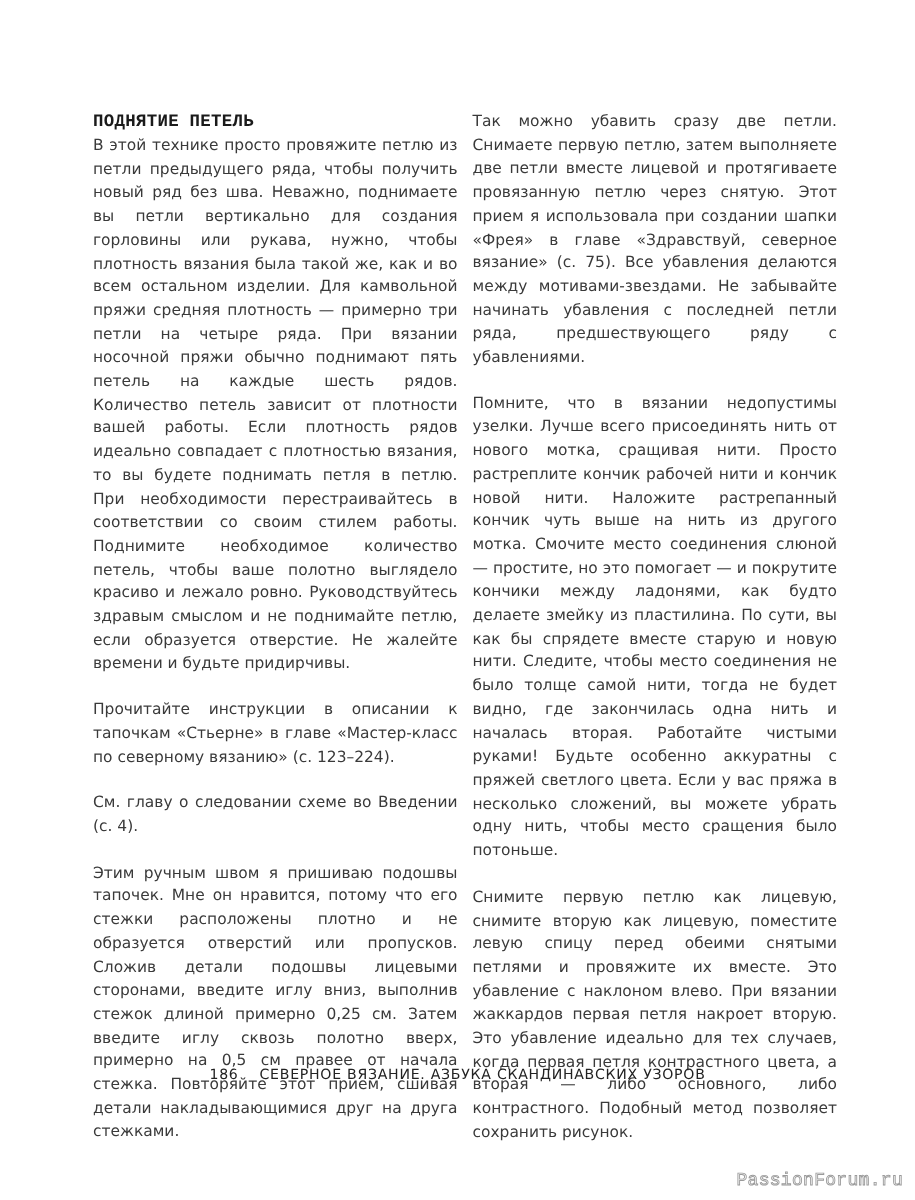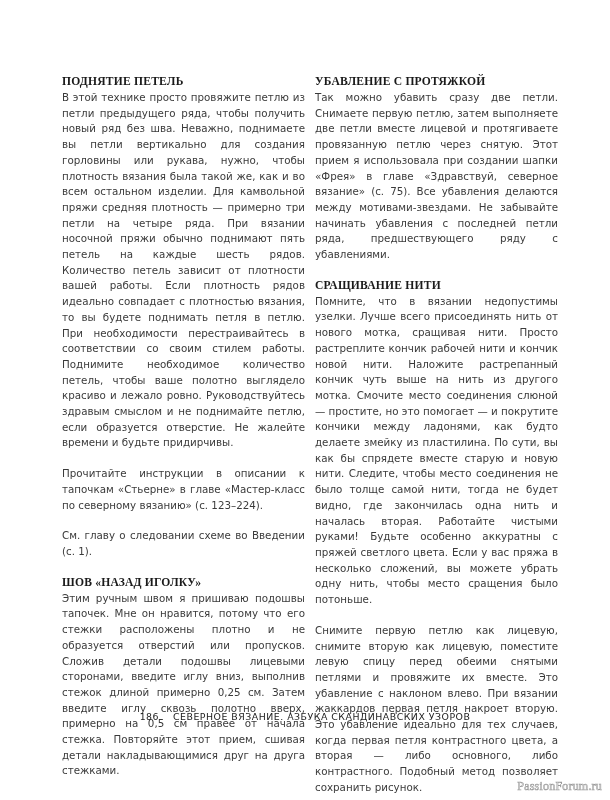--- a/index.html
+++ b/index.html
@@ -5,66 +5,63 @@
   html, body { margin: 0; padding: 0; }
   body {
     width: 610px; height: 800px; background: #ffffff; position: relative; overflow: hidden;
     font-family: "DejaVu Sans", sans-serif; color: #2a2a2a;
   }
   .col { position: absolute; top: 74px; width: 243px; }
   .col.left { left: 62px; }
   .col.right { left: 315px; }
   .section { margin-bottom: 15px; }
   .heading {
-    font-family: Liberation Serif, serif; font-weight: bold;
+    font-family: Liberation Mono, monospace; font-weight: bold;
     font-size: 11.6px; line-height: 15px; letter-spacing: 0.2px;
     color: #1a1a1a; text-transform: uppercase; margin: 0 0 1px 0;
   }
   .body-text {
     font-size: 10.3px; line-height: 15.7px; text-align: justify;
     color: #3a3a3a; margin: 0; hyphens: manual;
   }
   .footer {
     position: absolute; top: 711px; left: 0; width: 610px; text-align: center;
     font-size: 9.4px; letter-spacing: 0.5px; color: #222;
   }
   .footer .page-num { margin-right: 14px; }
   .watermark {
     position: absolute; right: 8px; bottom: 6px;
-    font-family: Liberation Serif, serif; font-size: 12px; color: #fff;
+    font-family: Liberation Mono, monospace; font-size: 12px; color: #fff;
     -webkit-text-stroke: 0.6px #9a9a9a; letter-spacing: 0.2px; padding-left: 32px;
   }
 </style>
 </head>
 <body>
 
 <div class="col left">
   <div class="section">
     <h2 class="heading">Поднятие петель</h2>
     <p class="body-text">В этой технике просто провяжите петлю из петли предыдущего ряда, чтобы получить новый ряд без шва. Неважно, поднимаете вы петли вертикально для создания горловины или рукава, нужно, чтобы плотность вязания была такой же, как и во всем остальном изделии. Для камвольной пряжи средняя плотность — примерно три петли на четыре ряда. При вязании носочной пряжи обычно поднимают пять петель на каждые шесть рядов. Количество петель зависит от плотности вашей работы. Если плотность рядов идеально совпадает с плотностью вязания, то вы будете поднимать петля в петлю. При необходимости перестраивайтесь в соответствии со своим стилем работы. Поднимите необходимое количество петель, чтобы ваше полотно выглядело красиво и лежало ровно. Руководствуйтесь здравым смыслом и не поднимайте петлю, если образуется отверстие. Не жалейте времени и будьте придирчивы.</p>
   </div>
   <div class="section">
     <p class="body-text">Прочитайте инструкции в описании к тапочкам «Стьерне» в главе «Мастер-класс по северному вязанию» (с. 123–224).</p>
   </div>
   <div class="section">
-    <p class="body-text">См. главу о следовании схеме во Введении (с. 1).</p>
+    <p class="body-text">См. главу о следовании схеме во Введении (с. 4).</p>
   </div>
   <div class="section">
-    <h2 class="heading">Шов «назад иголку»</h2>
     <p class="body-text">Этим ручным швом я пришиваю подошвы тапочек. Мне он нравится, потому что его стежки расположены плотно и не образуется отверстий или пропусков. Сложив детали подошвы лицевыми сторонами, введите иглу вниз, выполнив стежок длиной примерно 0,25 см. Затем введите иглу сквозь полотно вверх, примерно на 0,5 см правее от начала стежка. Повторяйте этот прием, сшивая детали накладывающимися друг на друга стежками.</p>
   </div>
 </div>
 
 <div class="col right">
   <div class="section">
-    <h2 class="heading">Убавление с протяжкой</h2>
     <p class="body-text">Так можно убавить сразу две петли. Снимаете первую петлю, затем выполняете две петли вместе лицевой и протягиваете провязанную петлю через снятую. Этот прием я использовала при создании шапки «Фрея» в главе «Здравствуй, северное вязание» (с. 75). Все убавления делаются между мотивами-звездами. Не забывайте начинать убавления с последней петли ряда, предшествующего ряду с убавлениями.</p>
   </div>
   <div class="section">
-    <h2 class="heading">Сращивание нити</h2>
     <p class="body-text">Помните, что в вязании недопустимы узелки. Лучше всего присоединять нить от нового мотка, сращивая нити. Просто растреплите кончик рабочей нити и кончик новой нити. Наложите растрепанный кончик чуть выше на нить из другого мотка. Смочите место соединения слюной — простите, но это помогает — и покрутите кончики между ладонями, как будто делаете змейку из пластилина. По сути, вы как бы спрядете вместе старую и новую нити. Следите, чтобы место соединения не было толще самой нити, тогда не будет видно, где закончилась одна нить и началась вторая. Работайте чистыми руками! Будьте особенно аккуратны с пряжей светлого цвета. Если у вас пряжа в несколько сложений, вы можете убрать одну нить, чтобы место сращения было потоньше.</p>
   </div>
   <div class="section">
     <p class="body-text">Снимите первую петлю как лицевую, снимите вторую как лицевую, поместите левую спицу перед обеими снятыми петлями и провяжите их вместе. Это убавление с наклоном влево. При вязании жаккардов первая петля накроет вторую. Это убавление идеально для тех случаев, когда первая петля контрастного цвета, а вторая — либо основного, либо контрастного. Подобный метод позволяет сохранить рисунок.</p>
   </div>
 </div>
 
 <div class="footer">
   <span class="page-num">186</span><span>СЕВЕРНОЕ ВЯЗАНИЕ. АЗБУКА СКАНДИНАВСКИХ УЗОРОВ</span>
 </div>

